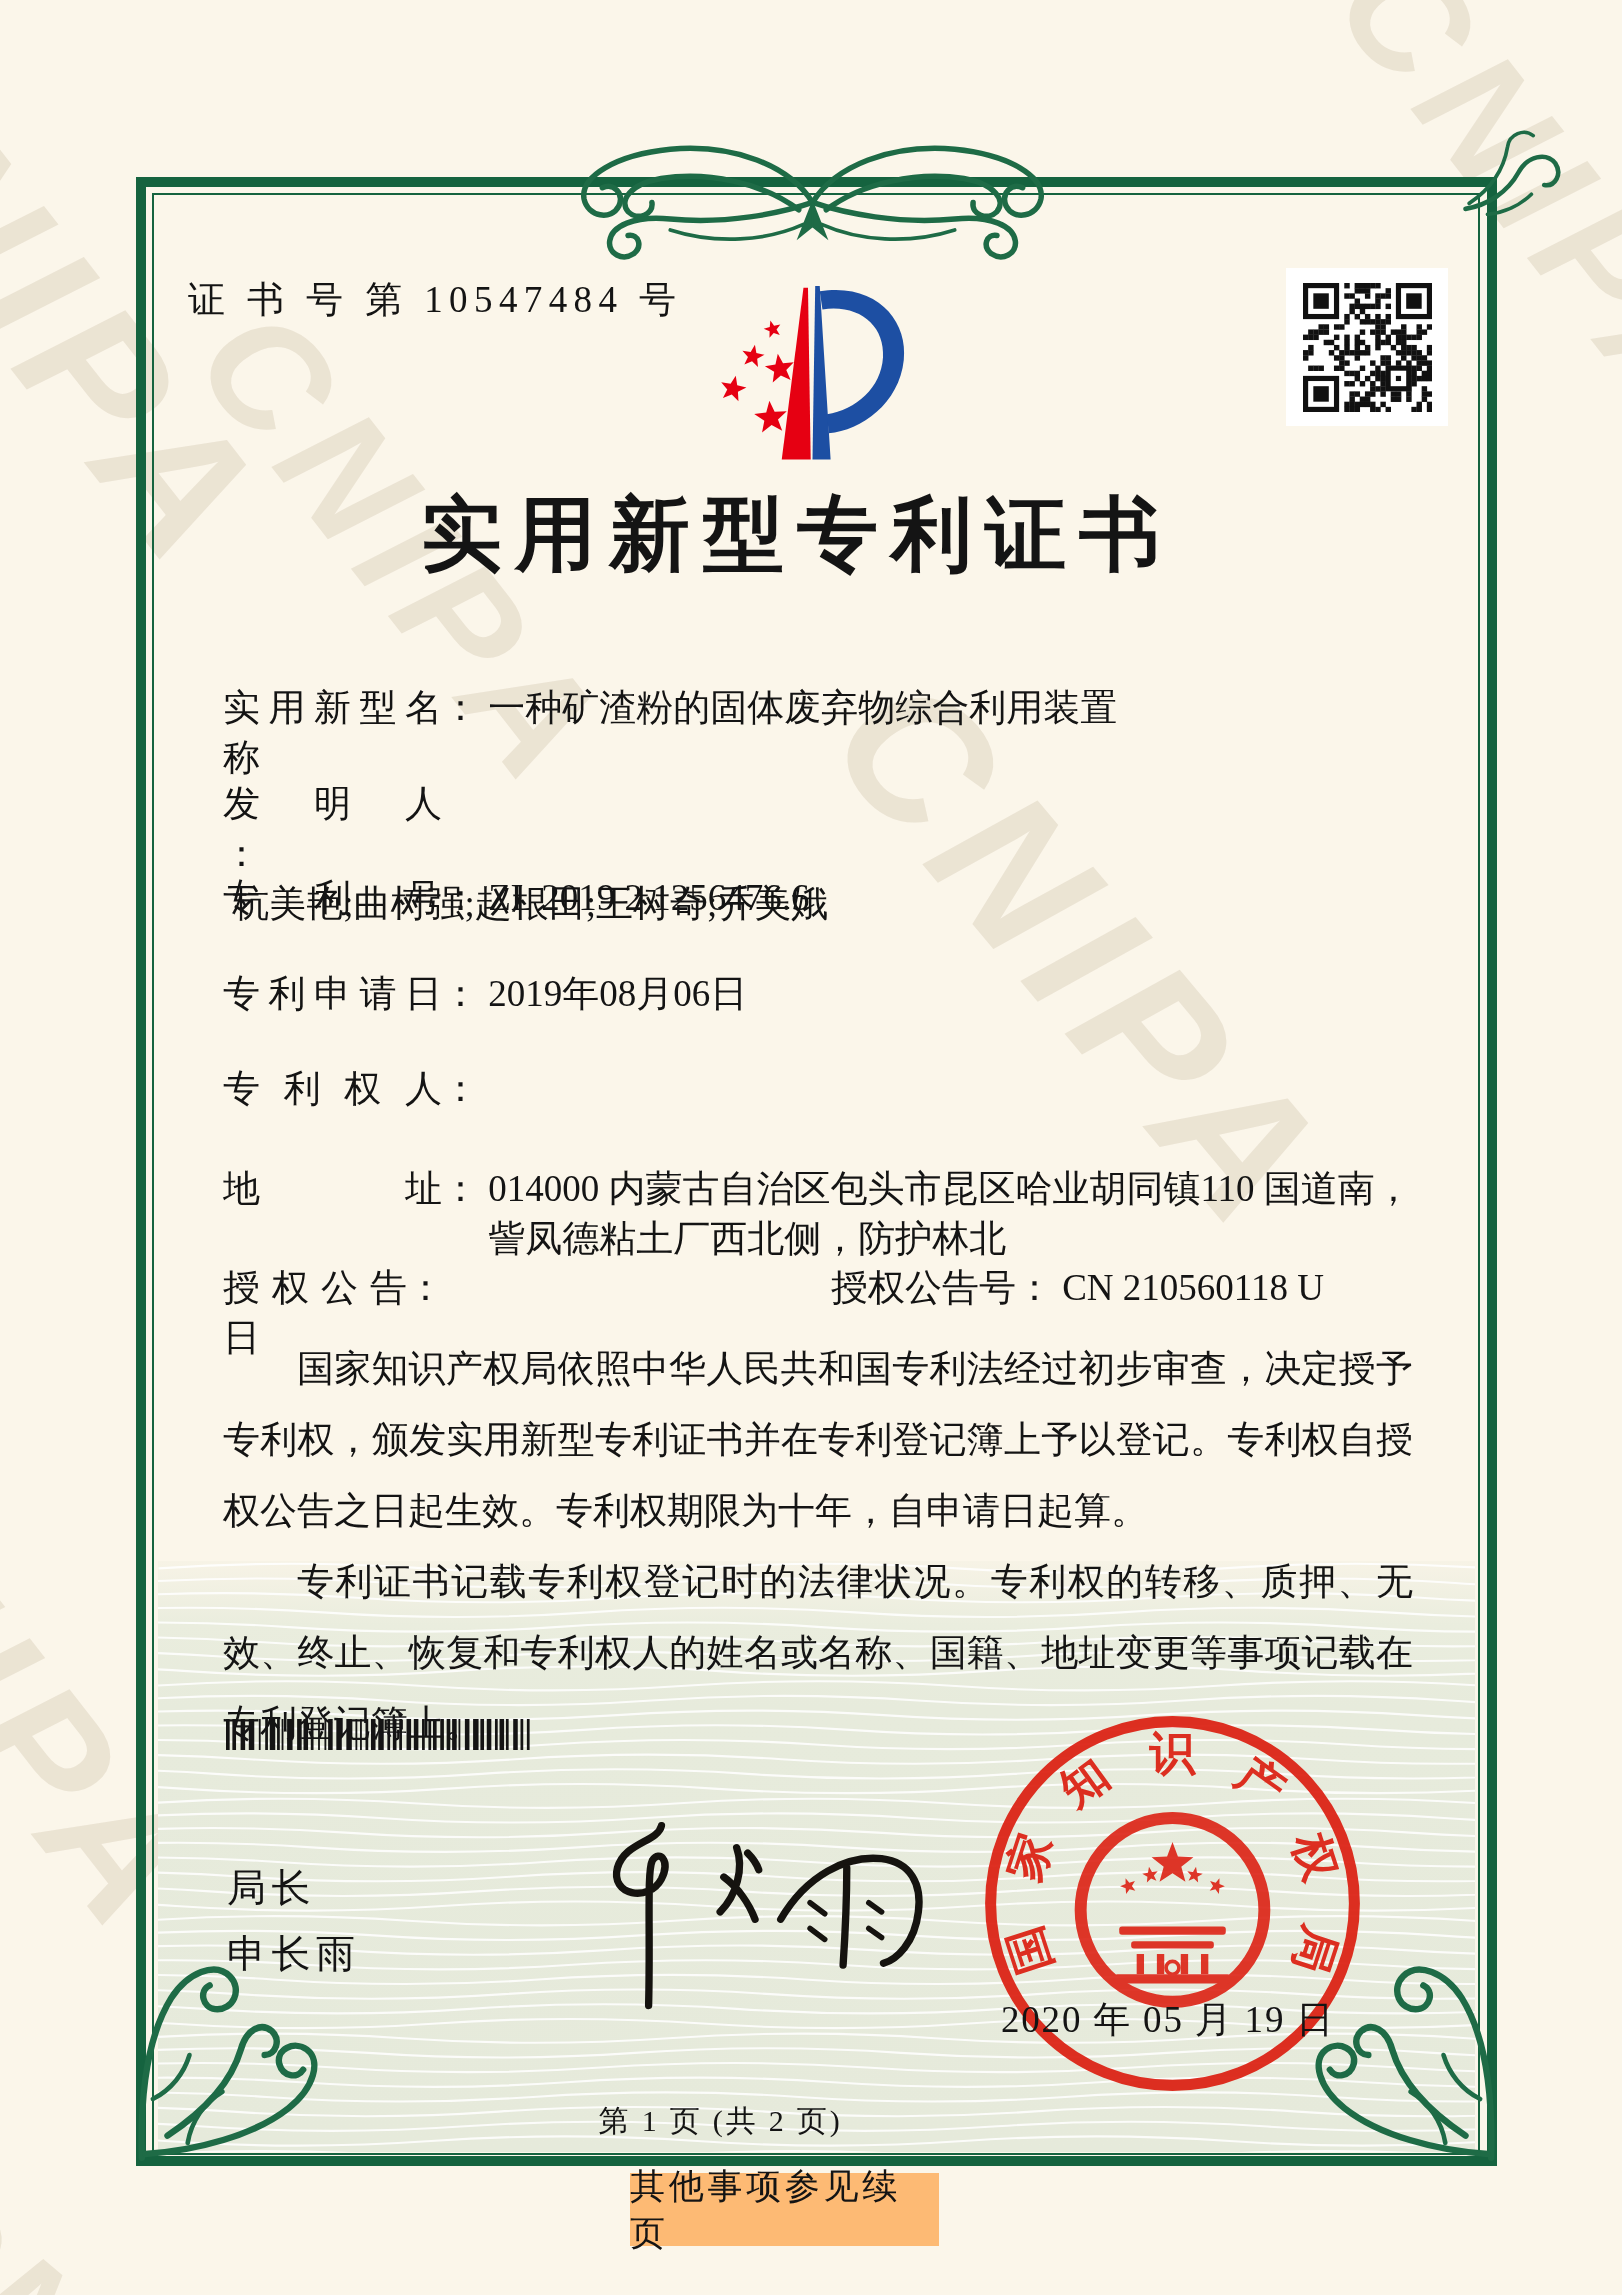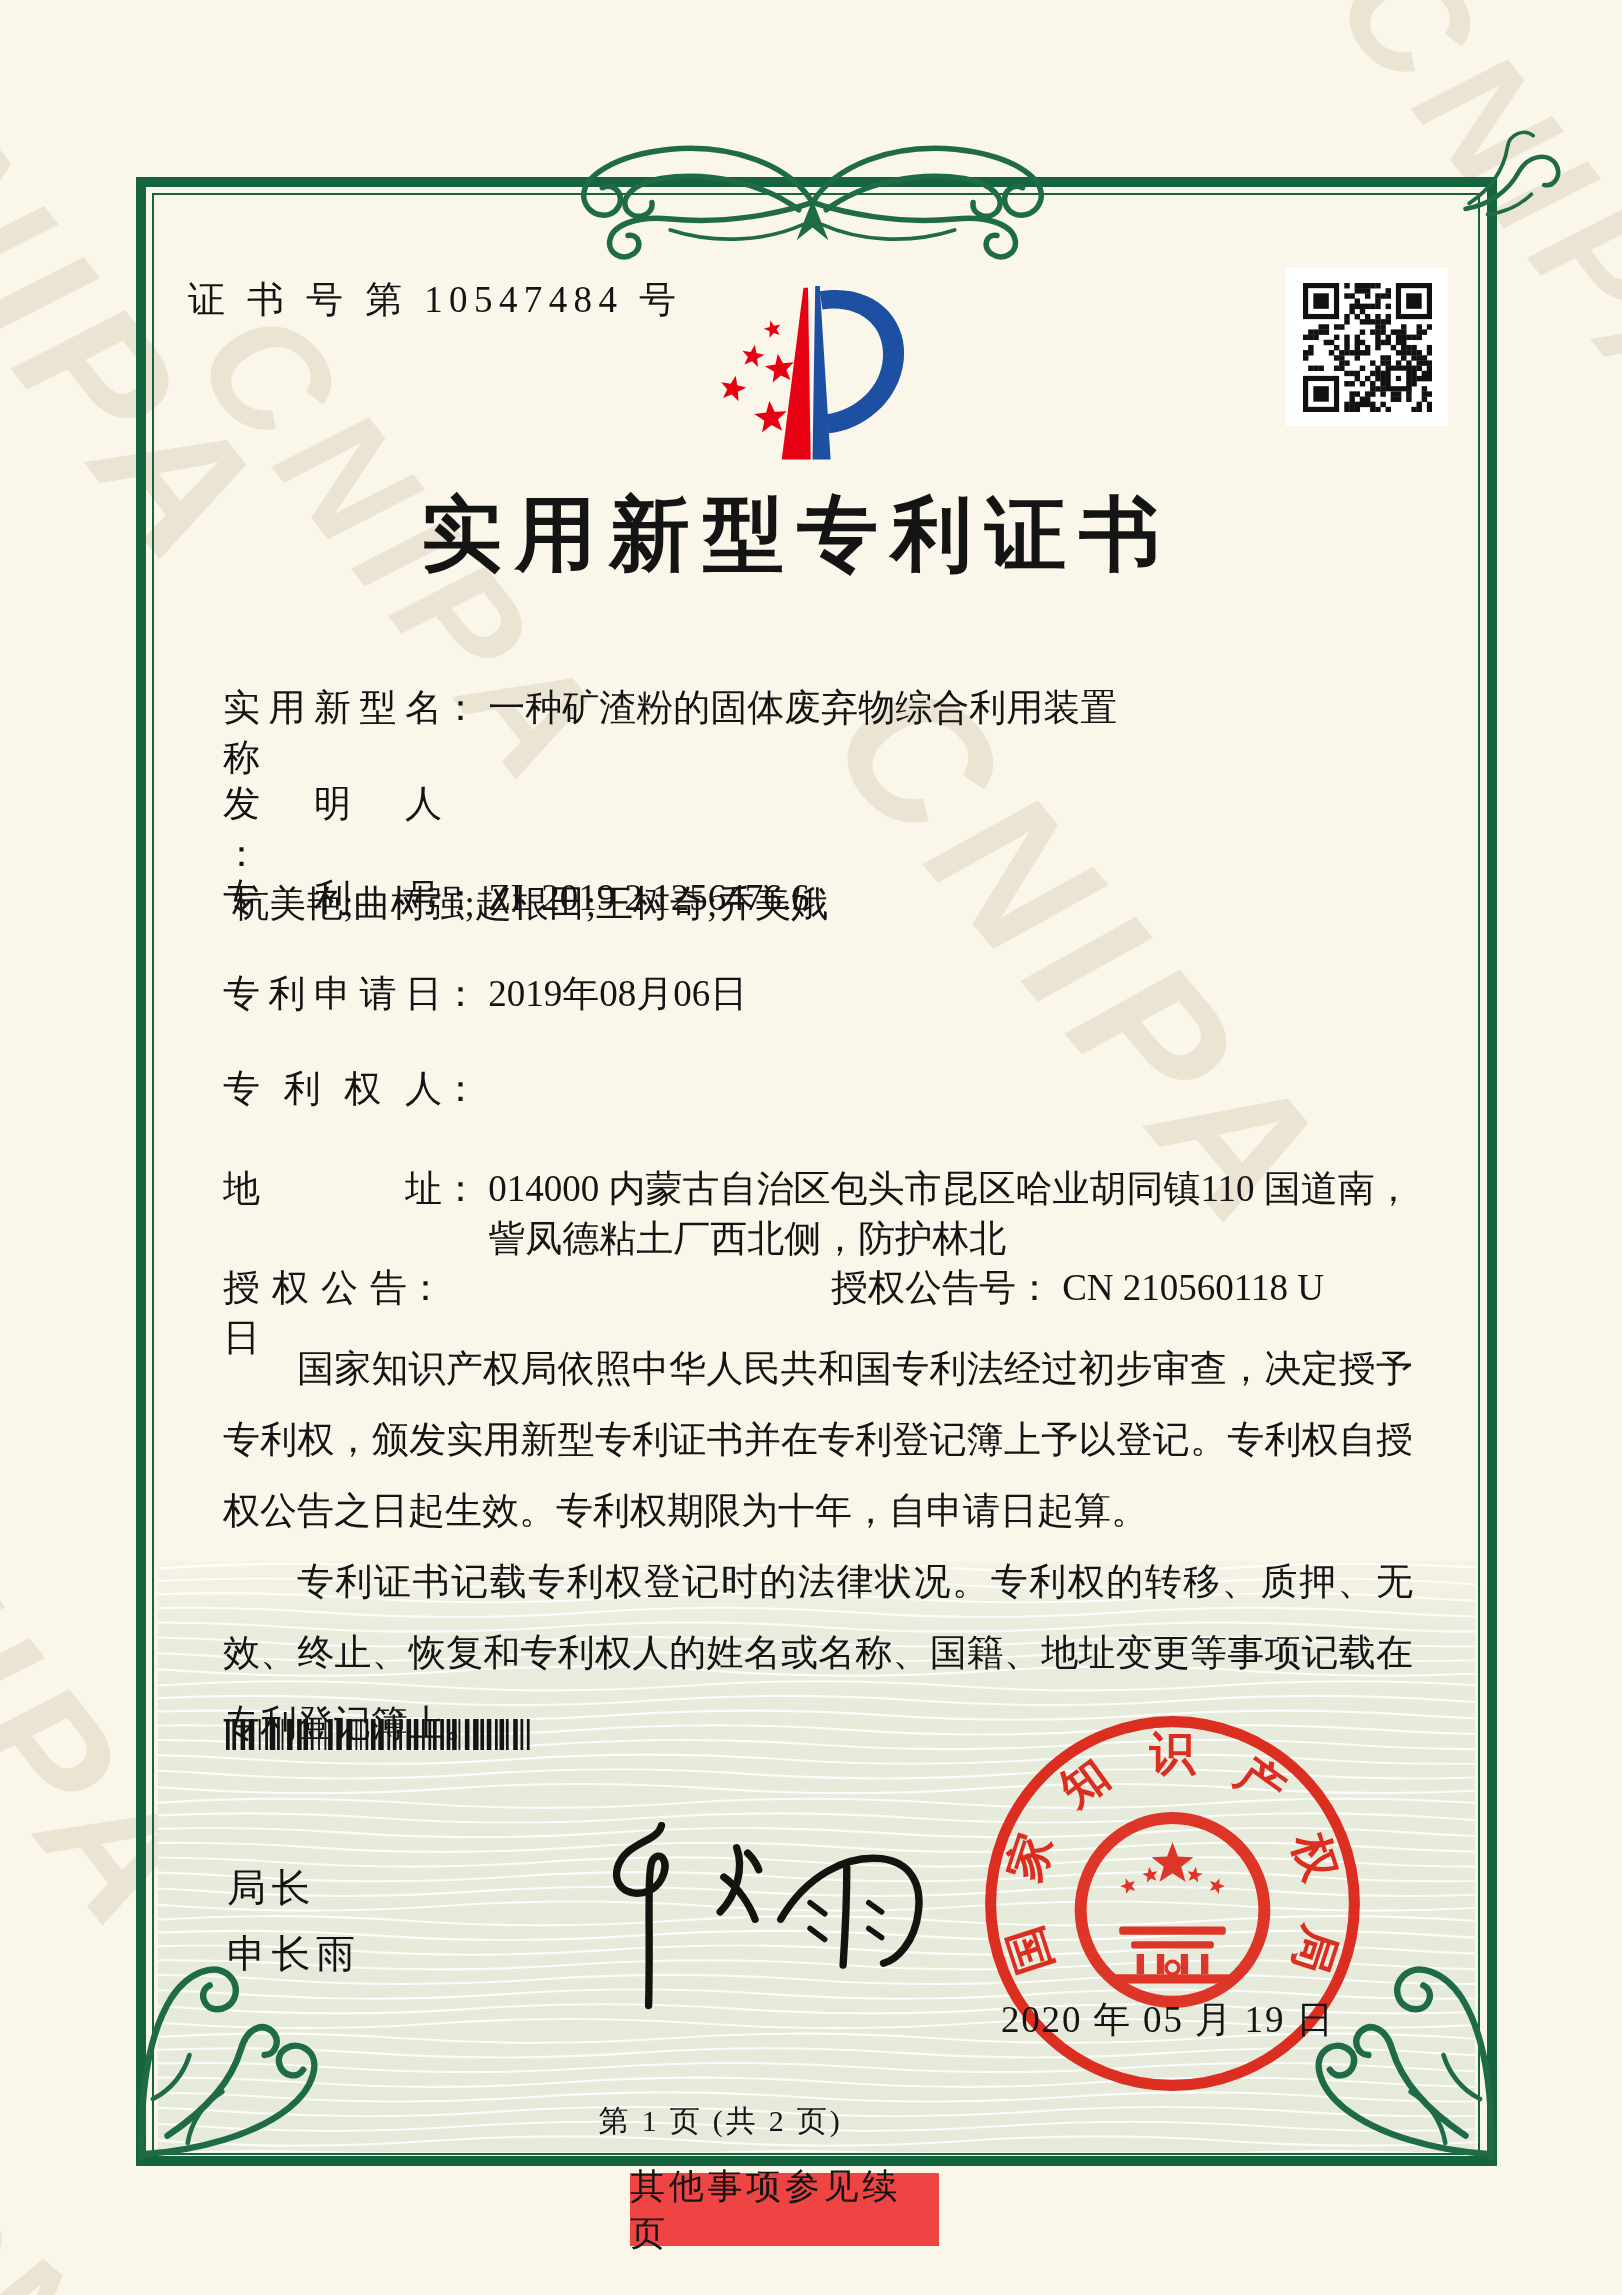--- a/index.html
+++ b/index.html
@@ -73,21 +73,21 @@
   
   .sig-title{left:227px;top:1861px;font-size:39px;letter-spacing:5.5px;z-index:3;font-family:"Liberation Sans","DejaVu Sans",sans-serif;}
   .sig-name{left:227px;top:1927px;font-size:39px;letter-spacing:5.5px;z-index:3;font-family:"Liberation Sans","DejaVu Sans",sans-serif;}
   #signature{left:487px;top:1811px;z-index:3;}
   
   #seal{left:975px;top:1706px;z-index:4;opacity:.93;}
   .dateline{left:1001px;top:1995px;font-size:37px;letter-spacing:1.8px;z-index:5;}
   
   .pagenum{left:491px;top:2101px;width:459px;text-align:center;font-size:30px;z-index:3;letter-spacing:2.8px;}
   .contbox{
-    left:630px;top:2173px;width:309px;height:73px;background:#ef4444;z-index:3;
+    left:630px;top:2173px;width:309px;height:73px;background:#fdba74;z-index:3;
     display:flex;align-items:center;justify-content:center;
     font-size:35px;letter-spacing:3.7px;
   }
   .orn{z-index:6;pointer-events:none;}
 </style>
 </head>
 <body>
 
 <div class="wm" style="left:-83px;top:-27.5px;font-size:184px;transform:rotate(52deg);">CNIPA</div>
 <div class="wm" style="left:303px;top:275px;font-size:156px;transform:rotate(52deg);">CNIPA</div>

